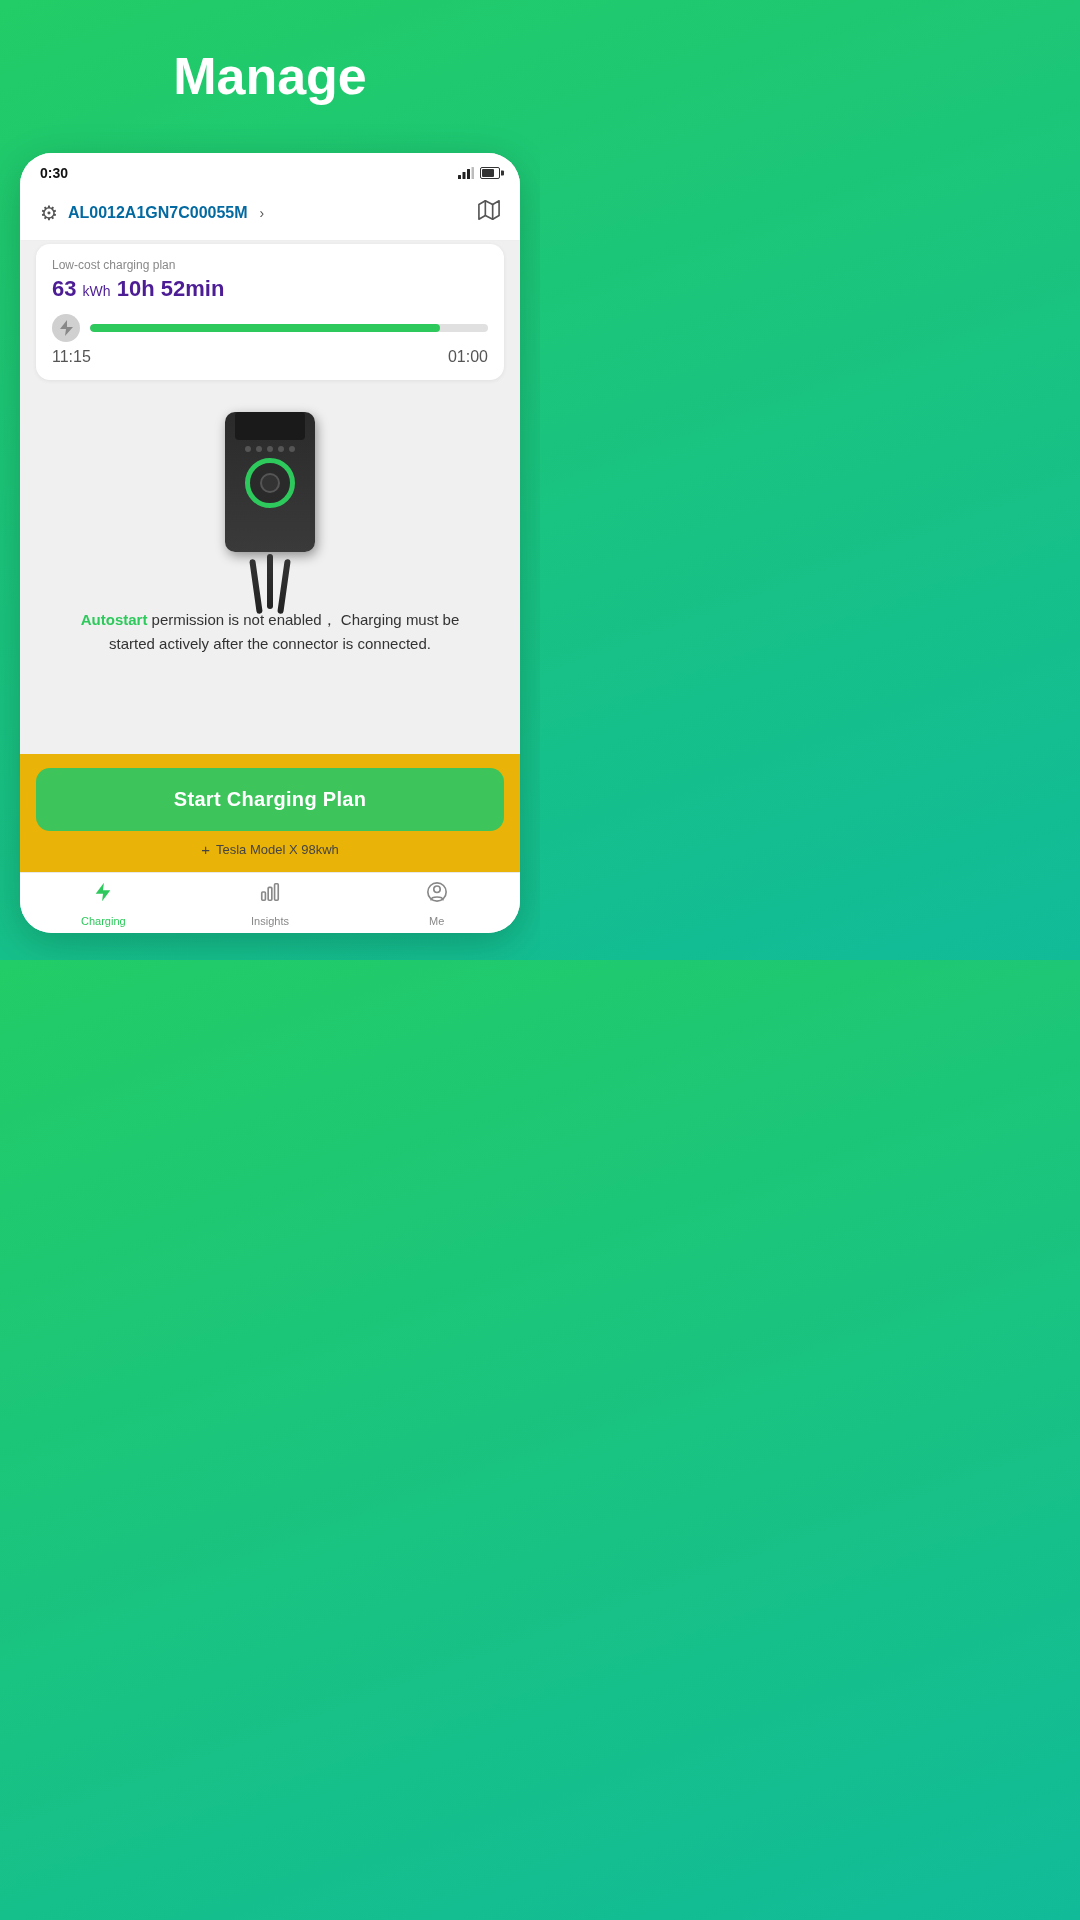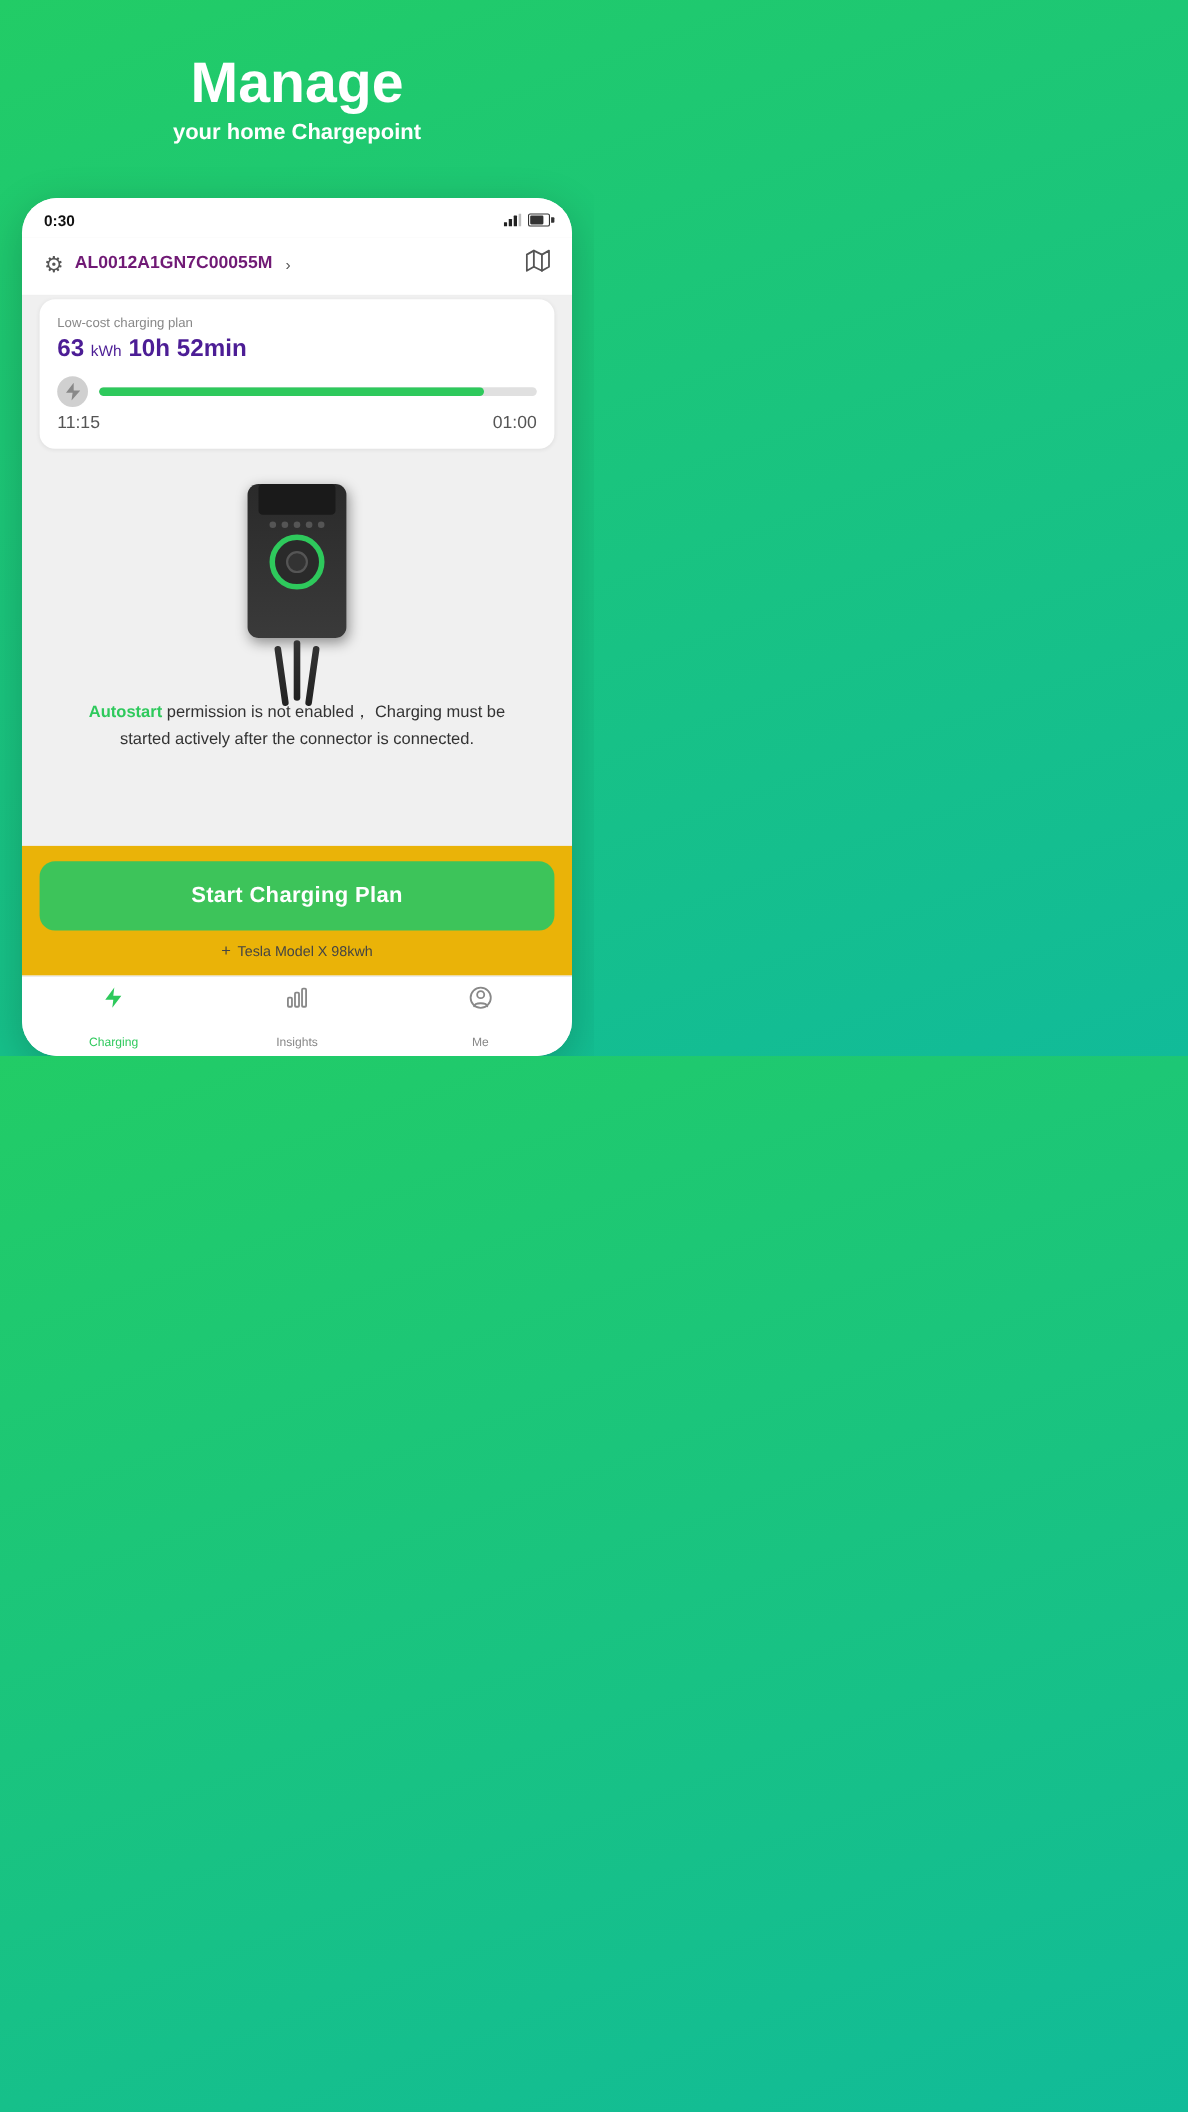--- a/index.html
+++ b/index.html
@@ -109,21 +109,21 @@
     }
 
     .gear-icon {
       font-size: 20px;
       color: #555;
     }
 
     .device-id {
       font-size: 16px;
       font-weight: 600;
-      color: #701a75;
+      color: #0369a1;
     }
 
     .chevron {
       font-size: 14px;
       color: #555;
       margin-left: 2px;
     }
 
     .map-icon {
       font-size: 20px;
@@ -342,21 +342,21 @@
       display: flex;
       border-top: 1px solid #e8e8e8;
       padding: 8px 0 6px;
     }
 
     .nav-item {
       flex: 1;
       display: flex;
       flex-direction: column;
       align-items: center;
-      gap: 18px;
+      gap: 6px;
       cursor: pointer;
     }
 
     .nav-icon {
       font-size: 22px;
     }
 
     .nav-label {
       font-size: 11px;
       font-weight: 500;
@@ -368,21 +368,20 @@
     .nav-item:not(.active) .nav-icon { color: #888; }
 
     
     .signal-svg { width: 16px; height: 12px; }
   </style>
 </head>
 <body>
 
 <div class="header">
   <div class="header-title">Manage</div>
-  <div class="header-subtitle">your home Chargepoint</div>
 </div>
 
 <div class="phone-card">
 
   <div class="status-bar">
     <span class="status-time">0:30</span>
     <div class="status-icons">
       <svg class="signal-svg" viewBox="0 0 16 12" fill="#222">
         <rect x="0" y="8" width="3" height="4" rx="0.5"></rect>
         <rect x="4.5" y="5" width="3" height="7" rx="0.5"></rect>

